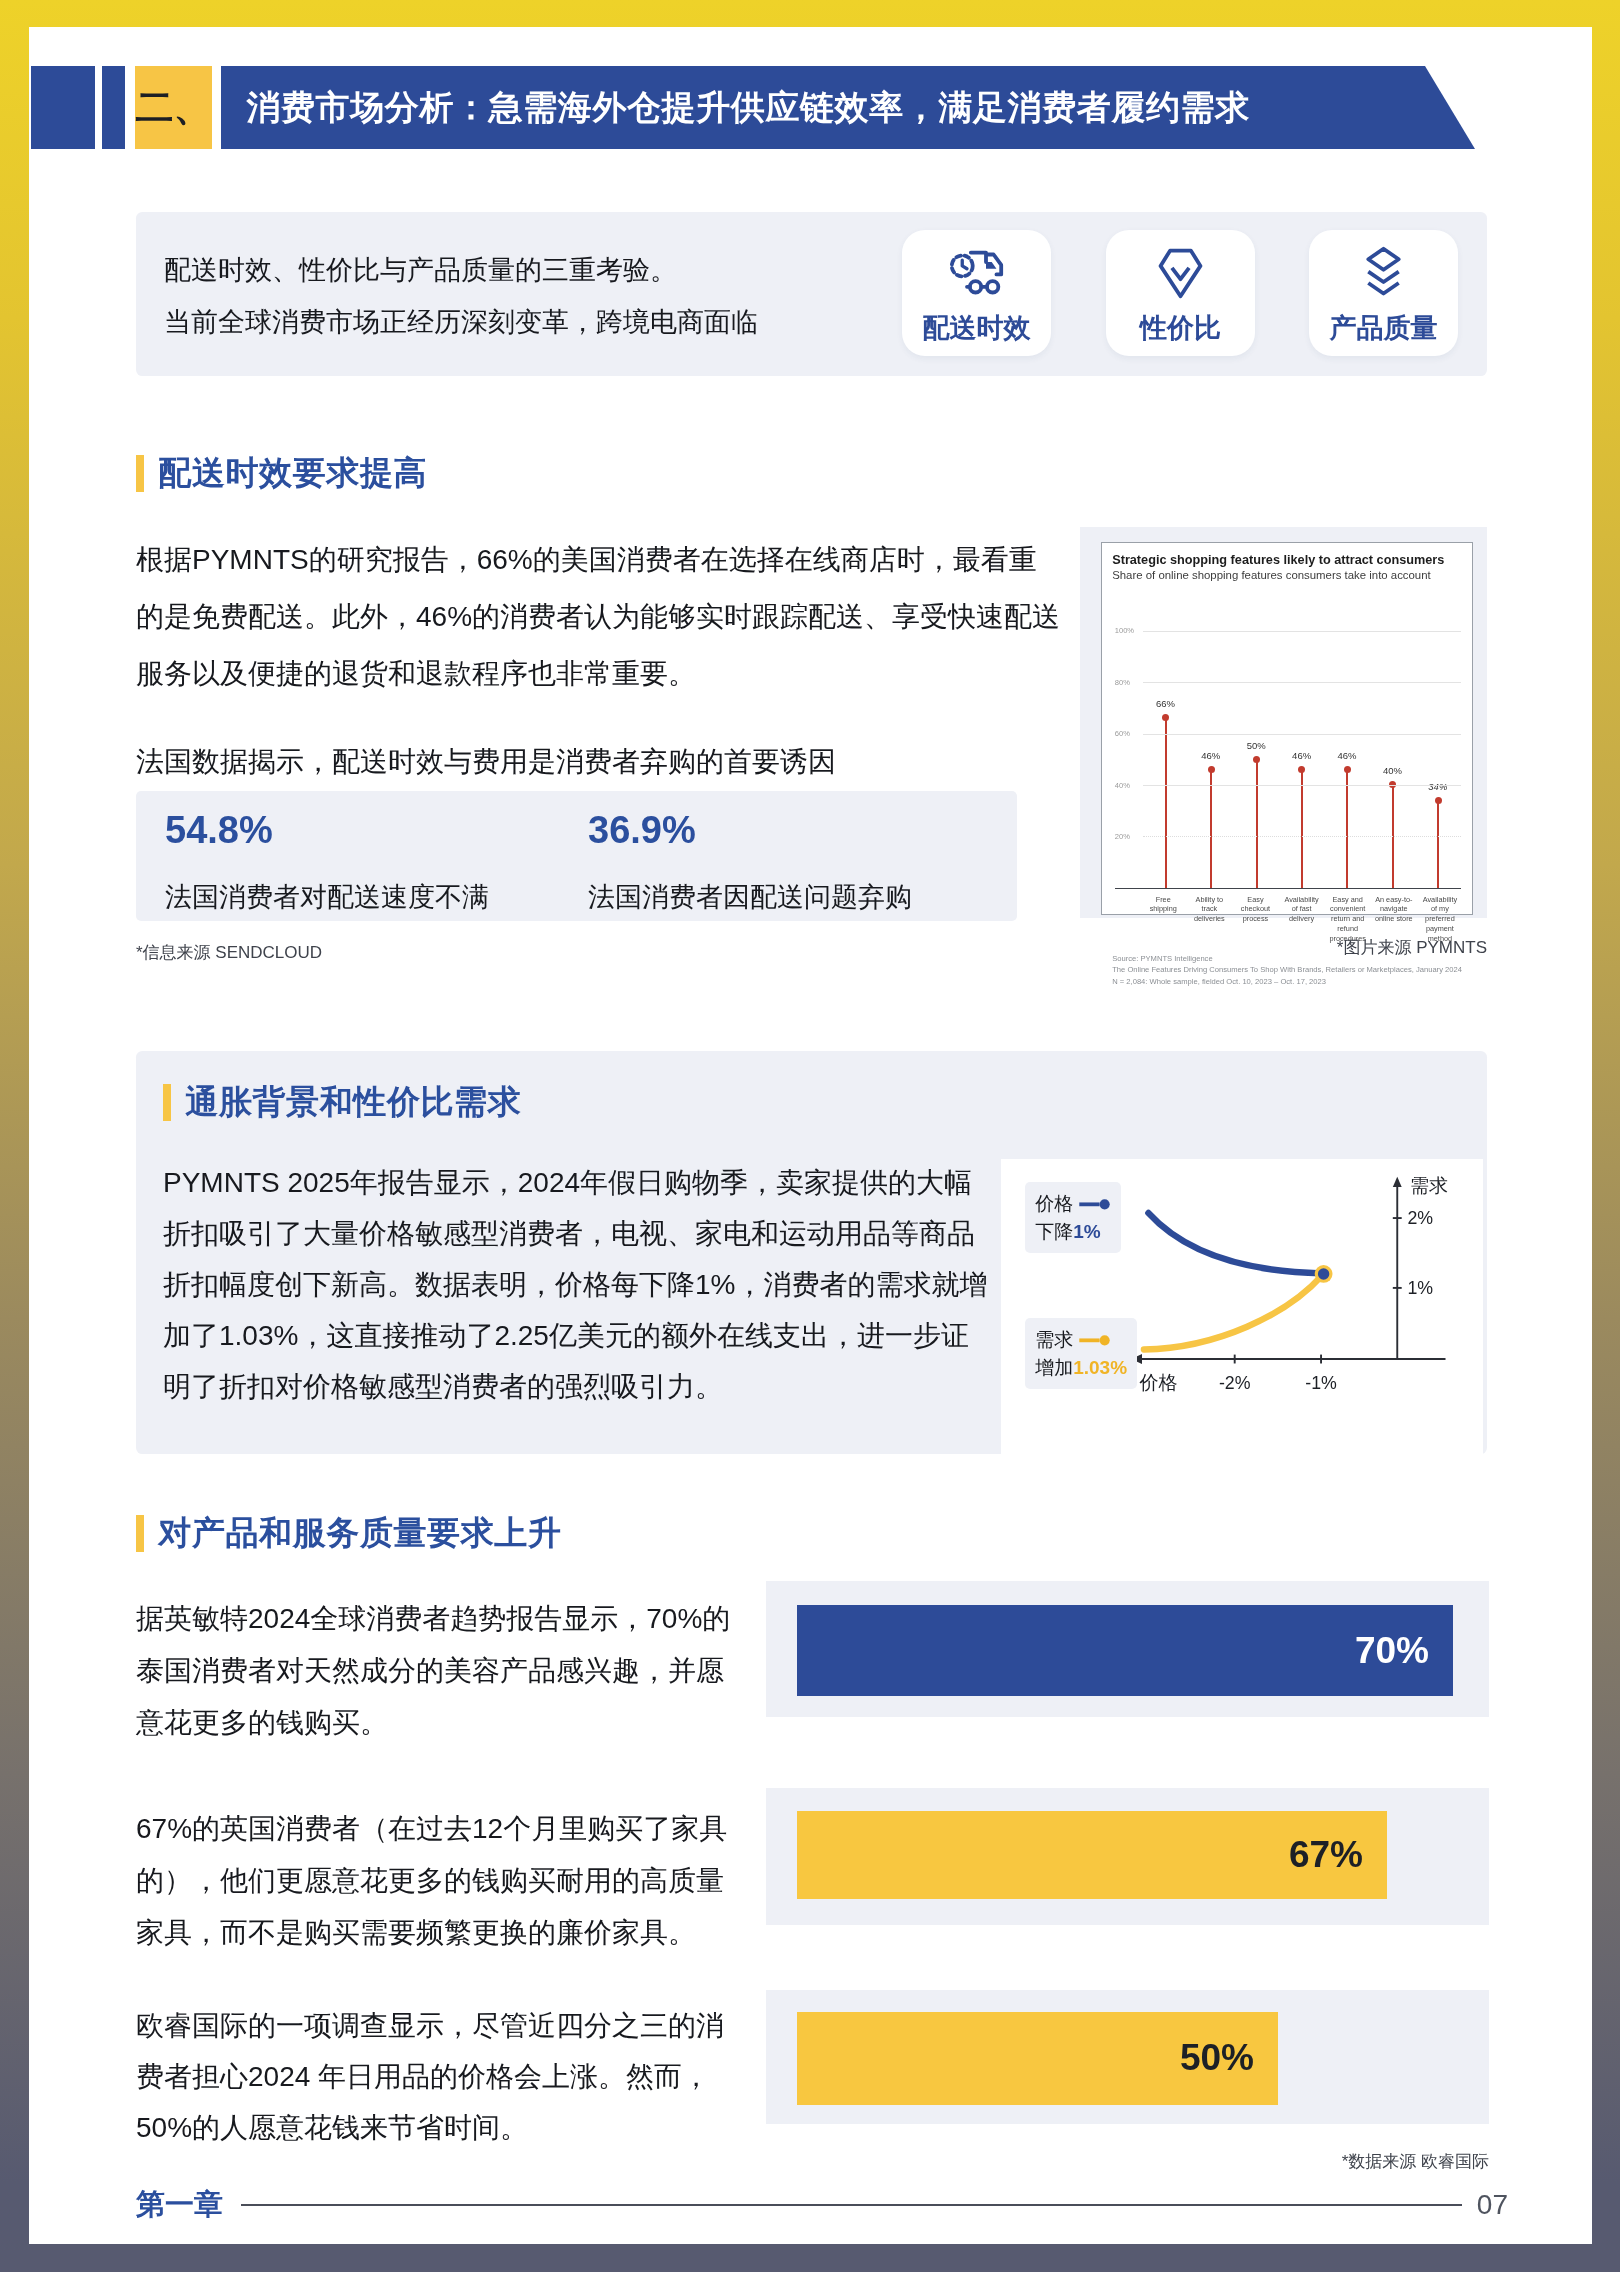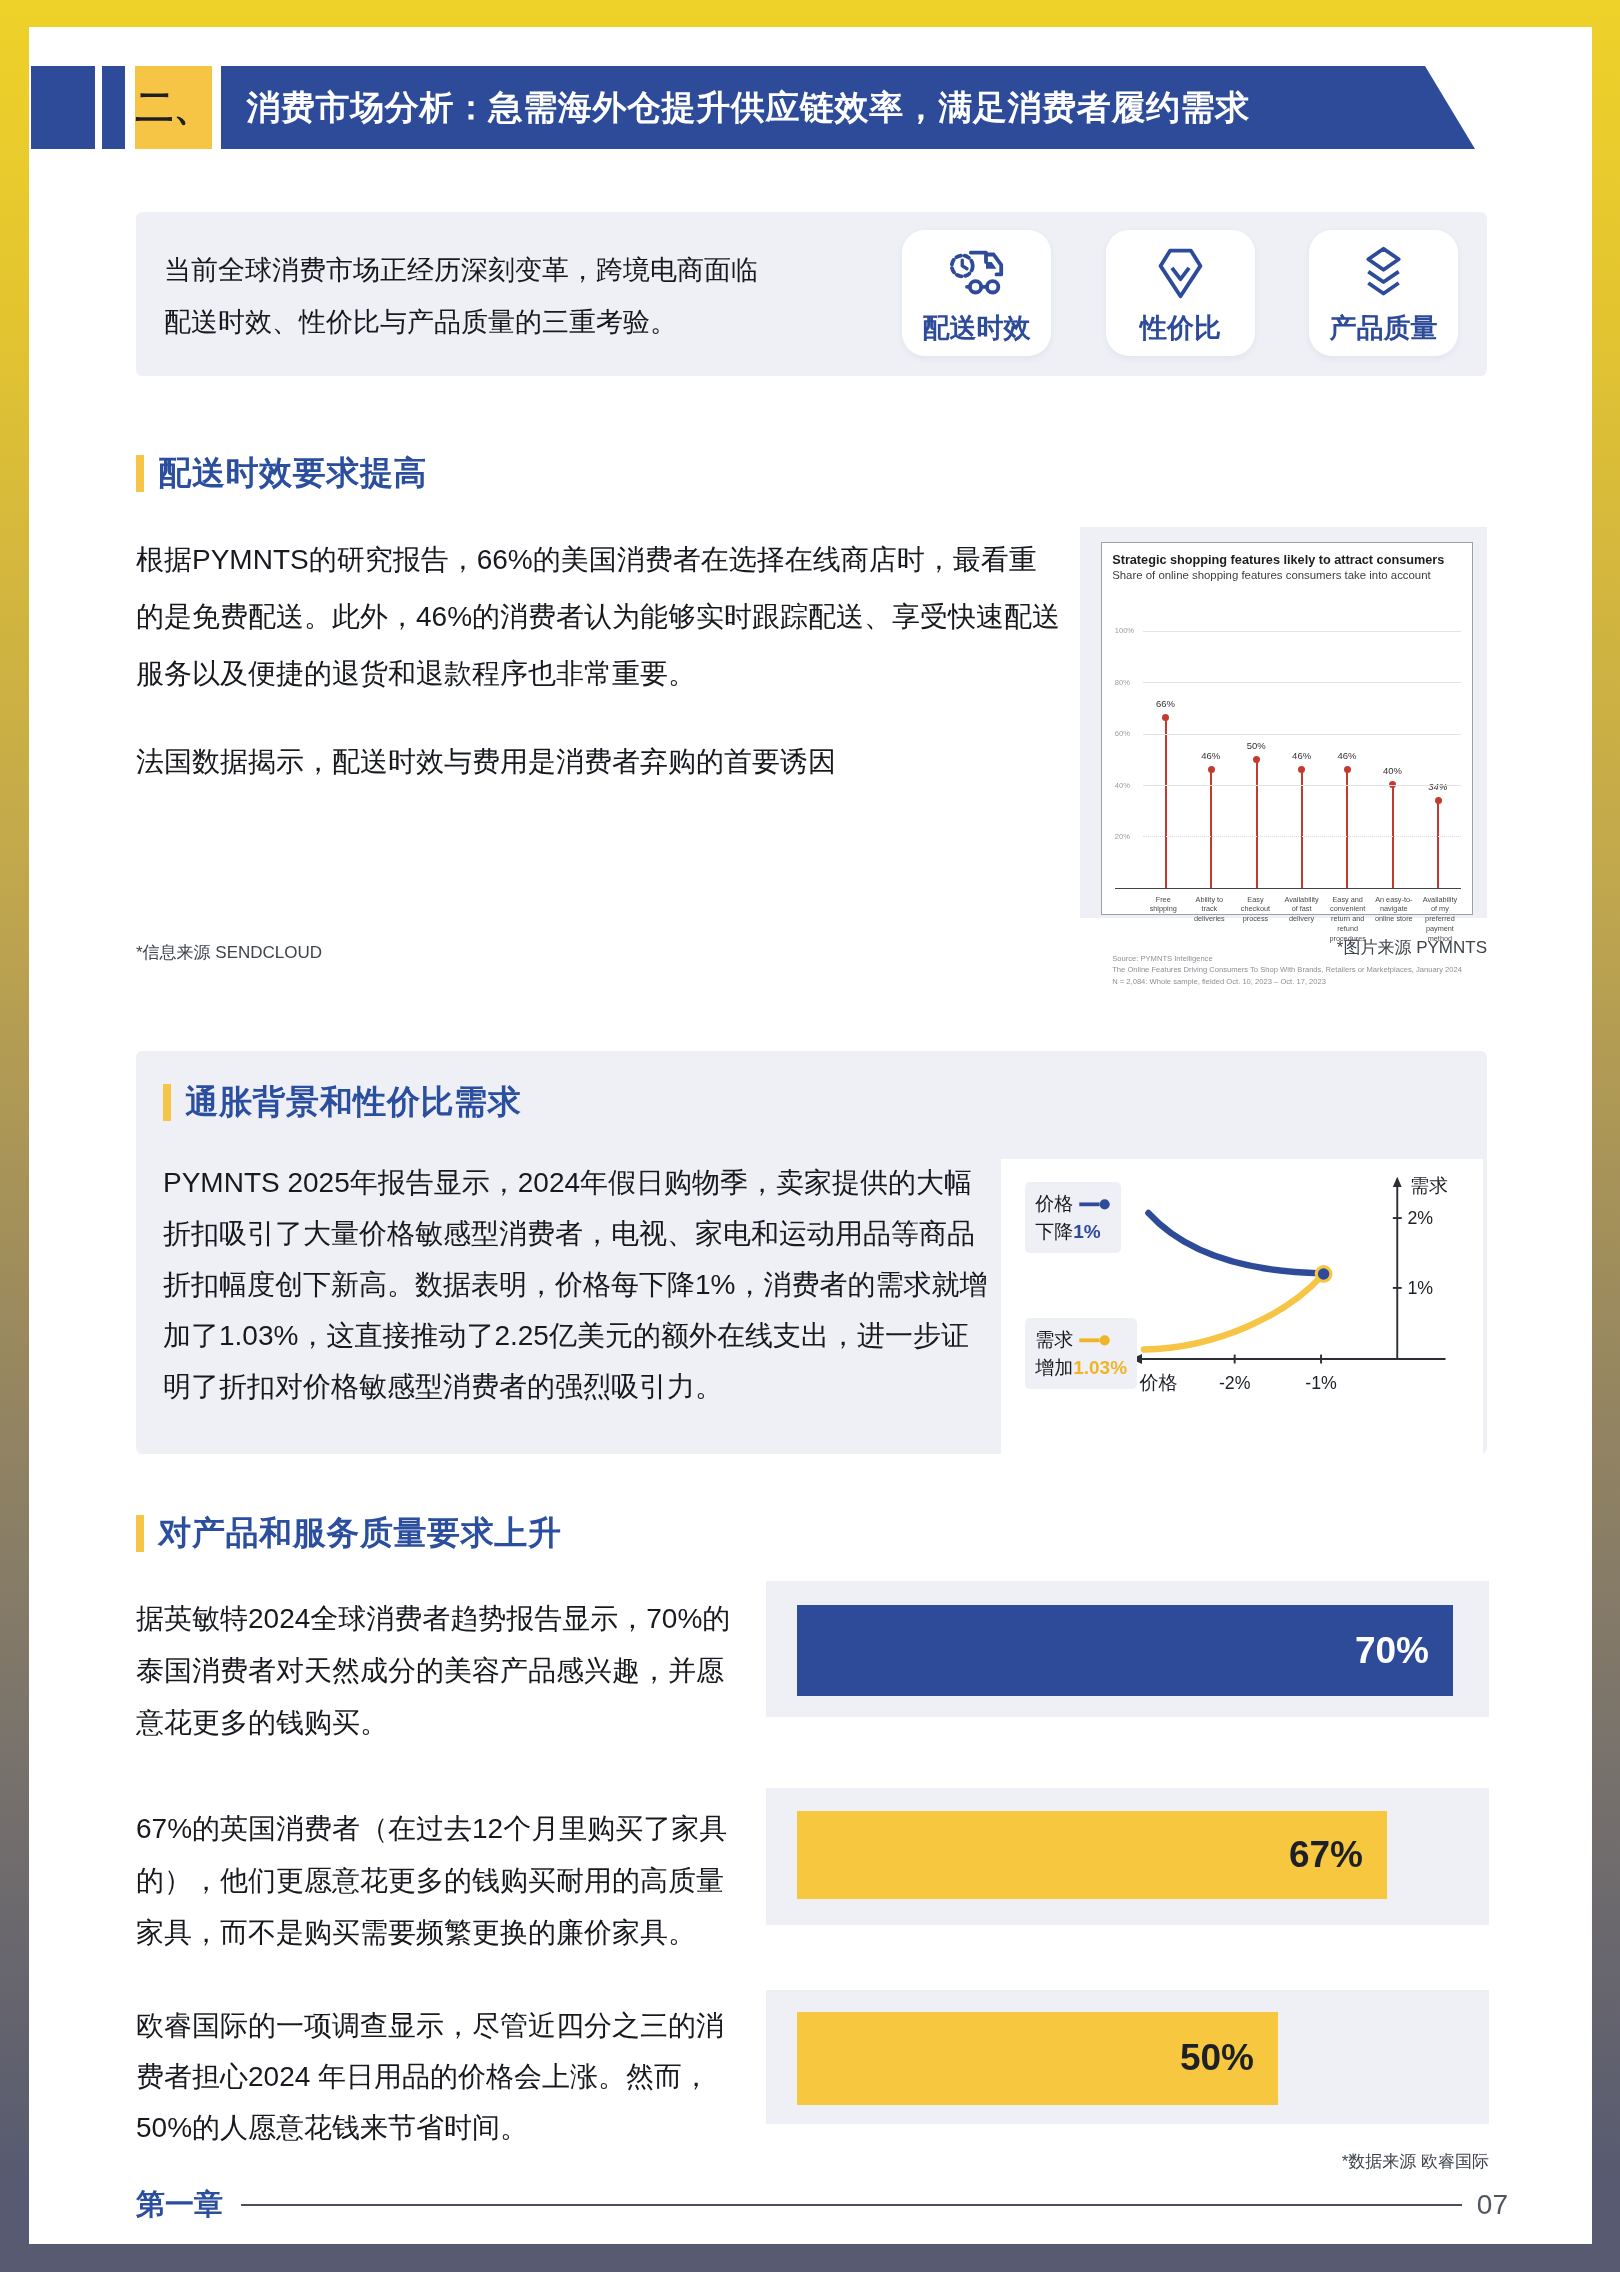--- a/index.html
+++ b/index.html
@@ -96,22 +96,22 @@
 
     <div class="hdr">
       <div class="sq1"></div>
       <div class="sq2"></div>
       <div class="ysq">二、</div>
       <div class="banner">消费市场分析：急需海外仓提升供应链效率，满足消费者履约需求</div>
     </div>
 
     <div class="intro">
       <div class="txt">
+        <div>配送时效、性价比与产品质量的三重考验。</div>
         <div>当前全球消费市场正经历深刻变革，跨境电商面临</div>
-        <div>配送时效、性价比与产品质量的三重考验。</div>
       </div>
 
       <div class="icard" style="left:766px">
         <span>
           <svg viewBox="0 0 64 60" fill="none" stroke="#2d4b98" stroke-width="4" stroke-linecap="round" stroke-linejoin="round">
             <circle cx="17" cy="22" r="11" stroke-dasharray="5 4"></circle>
             <path d="M17 16 v6 l5 3" stroke-width="3.5"></path>
             <path d="M26 8 h16 v10 M42 10 h8 l8 11 v10 h-5"></path>
             <path d="M42 18 h6 l5 7 h-11 z" fill="#2d4b98" stroke="none"></path>
             <circle cx="31" cy="44" r="6"></circle>
@@ -146,20 +146,30 @@
 
     <div class="shead" style="left:107px;top:424px;">
       <span class="bar"></span>
       <span class="t">配送时效要求提高</span>
     </div>
 
     <div class="para" style="left:107px;top:504px;width:927px;line-height:57px;">根据PYMNTS的研究报告，66%的美国消费者在选择在线商店时，最看重的是免费配送。此外，46%的消费者认为能够实时跟踪配送、享受快速配送服务以及便捷的退货和退款程序也非常重要。</div>
 
     <div class="para" style="left:107px;top:716px;width:927px;">法国数据揭示，配送时效与费用是消费者弃购的首要诱因</div>
 
+    <div class="stats">
+      <div class="stat" style="left:29px;">
+        <div class="v">54.8%</div>
+        <div class="l">法国消费者对配送速度不满</div>
+      </div>
+      <div class="stat" style="left:452px;">
+        <div class="v">36.9%</div>
+        <div class="l">法国消费者因配送问题弃购</div>
+      </div>
+    </div>
 
     <div class="fnote" style="left:107px;top:914px;">*信息来源 SENDCLOUD</div>
 
     <div class="pym-back">
       <div class="pym-box">
         <div class="pym-title">Strategic shopping features likely to attract consumers</div>
         <div class="pym-sub">Share of online shopping features consumers take into account</div>
         <div class="pym-plot">
           <div class="pym-cols">
               <div class="pym-col">

